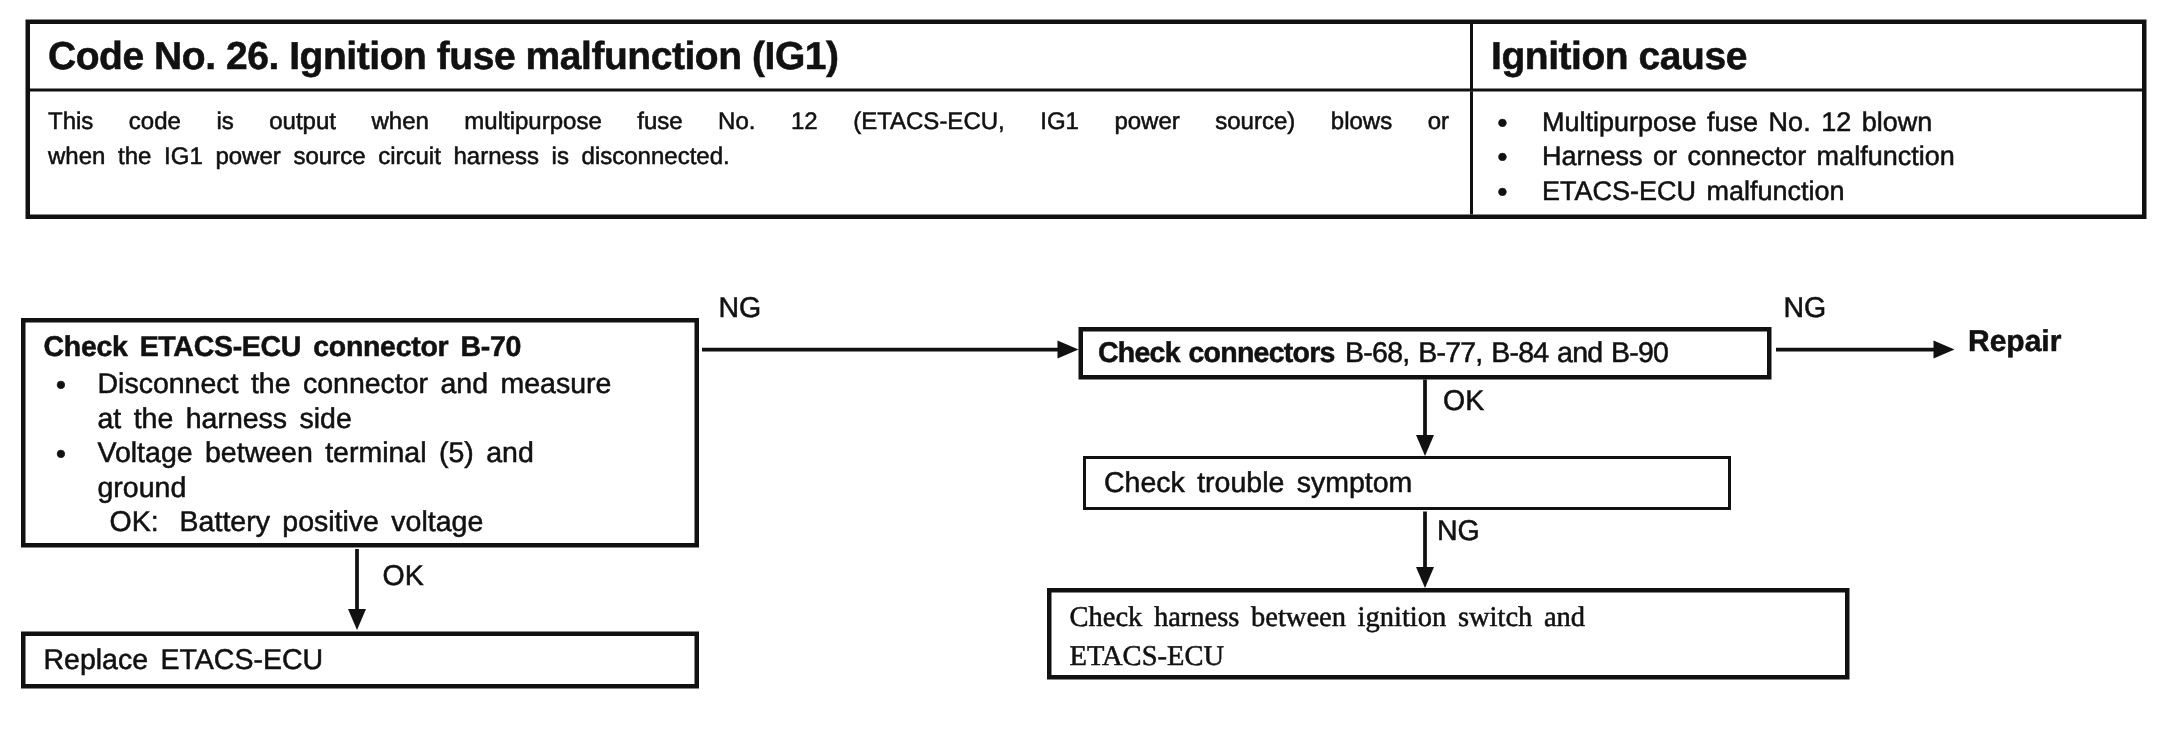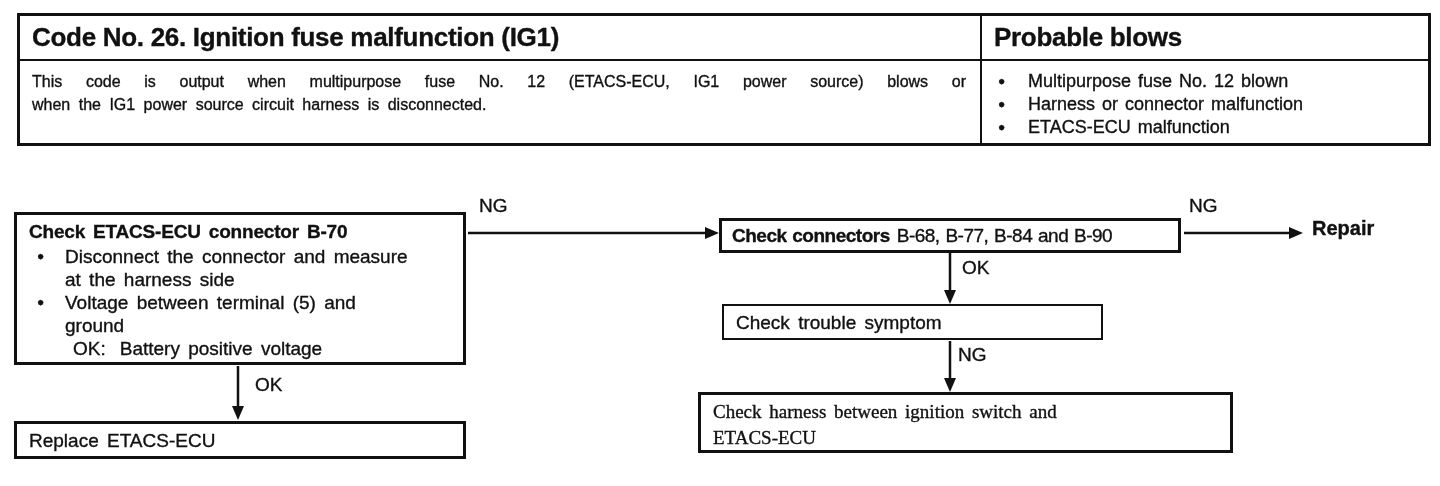--- a/index.html
+++ b/index.html
@@ -41,21 +41,21 @@
   .b-row { display: flex; }
   .b-row .blt2 { width: 36px; flex: 0 0 36px; padding-left: 8px; font-size: 12px; line-height: 23px; }
   .b-text { line-height: 23px; }
   .ok-line { padding-left: 44px; line-height: 23px; }
   .ok-line .ok-k { font-weight: normal; margin-right: 14px; margin-top: 31px; }
 
   .box-b { left: 14px; top: 421px; width: 452px; height: 38px; padding-left: 12px; }
   .box-c { left: 719px; top: 218px; width: 462px; height: 35px; padding-left: 10px;
            letter-spacing: -0.5px; word-spacing: 1px; }
   .box-c .t-bold { font-weight: bold; margin-right: 7px; }
-  .box-d { left: 722px; top: 304px; width: 381px; height: 36px; padding-left: 12px; border-width: 2.5px; }
+  .box-d { left: 722px; top: 304px; width: 432px; height: 36px; padding-left: 12px; border-width: 2.5px; }
   .box-e { left: 698px; top: 392px; width: 535px; height: 61px; padding: 4px 12px 0 12px; line-height: 26px; font-family: Liberation Serif, serif; }
 
   
   svg.arrows { position: absolute; left: 0; top: 0; pointer-events: none; }
   .lbl { position: absolute; font-size: 19px; line-height: 20px; background: var(--paper); }
   .lbl-ng1 { left: 479px; top: 196px; }
   .lbl-ng2 { left: 1189px; top: 196px; }
   .lbl-ok1 { left: 962px; top: 258px; }
   .lbl-ng3 { left: 958px; top: 345px; }
   .lbl-ok2 { left: 255px; top: 375px; }
@@ -64,21 +64,21 @@
 </head>
 <body>
 
 <div class="page">
 
   <div class="dtc-table">
     <div class="cell hl">
       <span class="hdr-text">Code No. 26. Ignition fuse malfunction (IG1)</span>
     </div>
     <div class="cell hr">
-      <span class="hdr-text">Probable blows</span>
+      <span class="hdr-text">Ignition cause</span>
     </div>
     <div class="cell bl">
       <div class="desc">
         <div class="jline">This code is output when multipurpose fuse No. 12 (ETACS-ECU, IG1 power source) blows or</div>
         <div>when the IG1 power source circuit harness is disconnected.</div>
       </div>
     </div>
     <div class="cell br">
       <div class="cause-row">
         <span class="blt">●</span>

